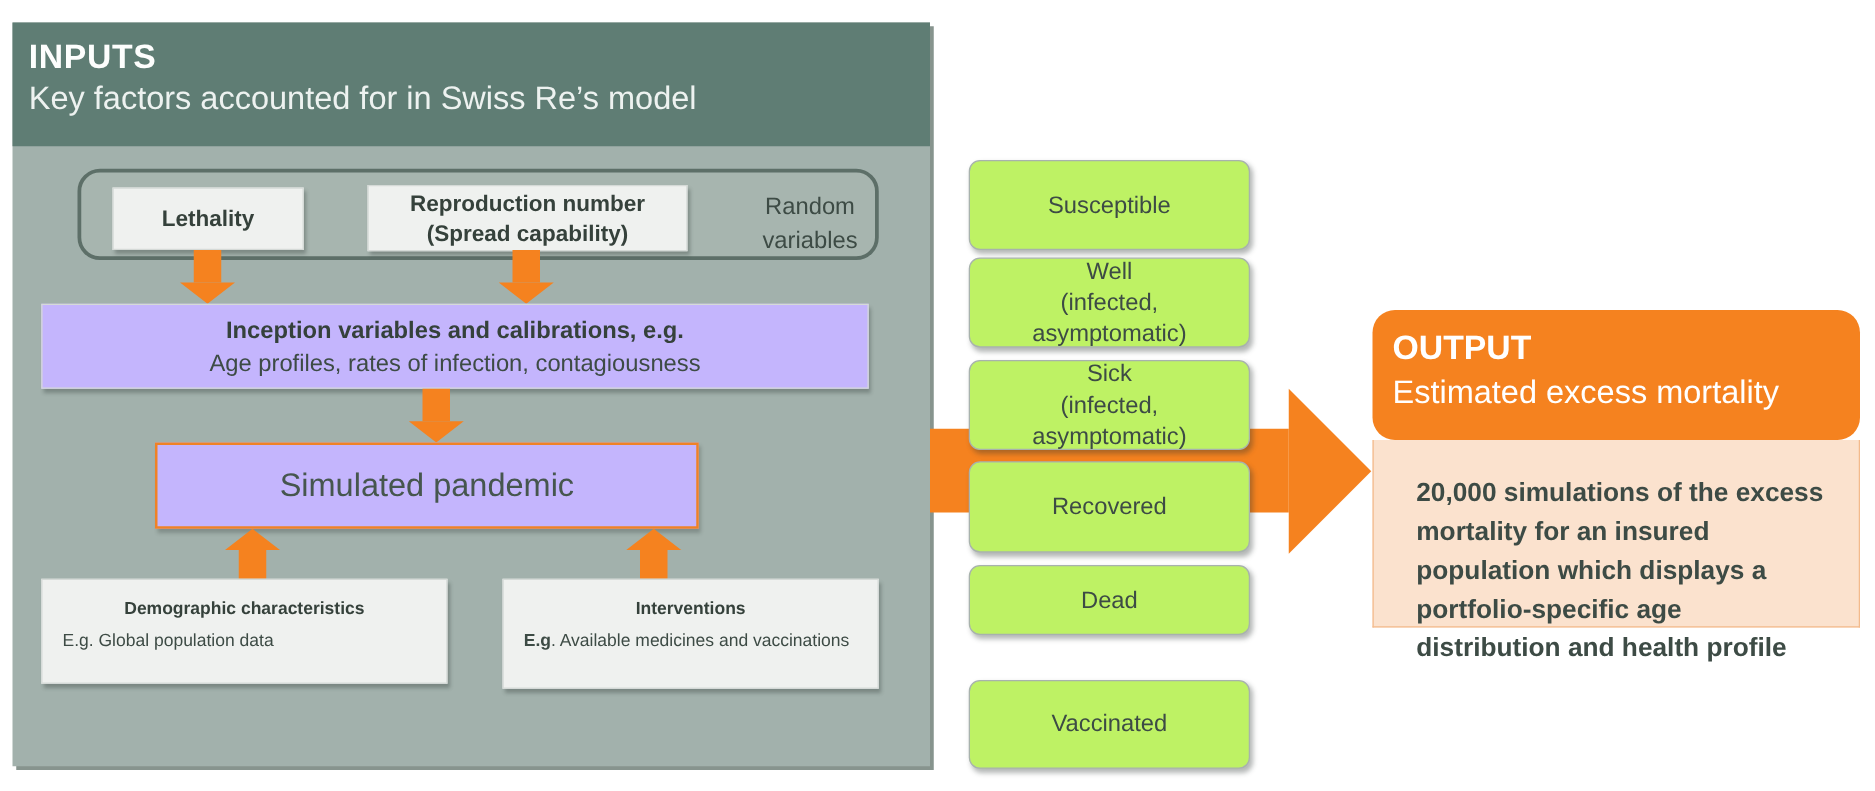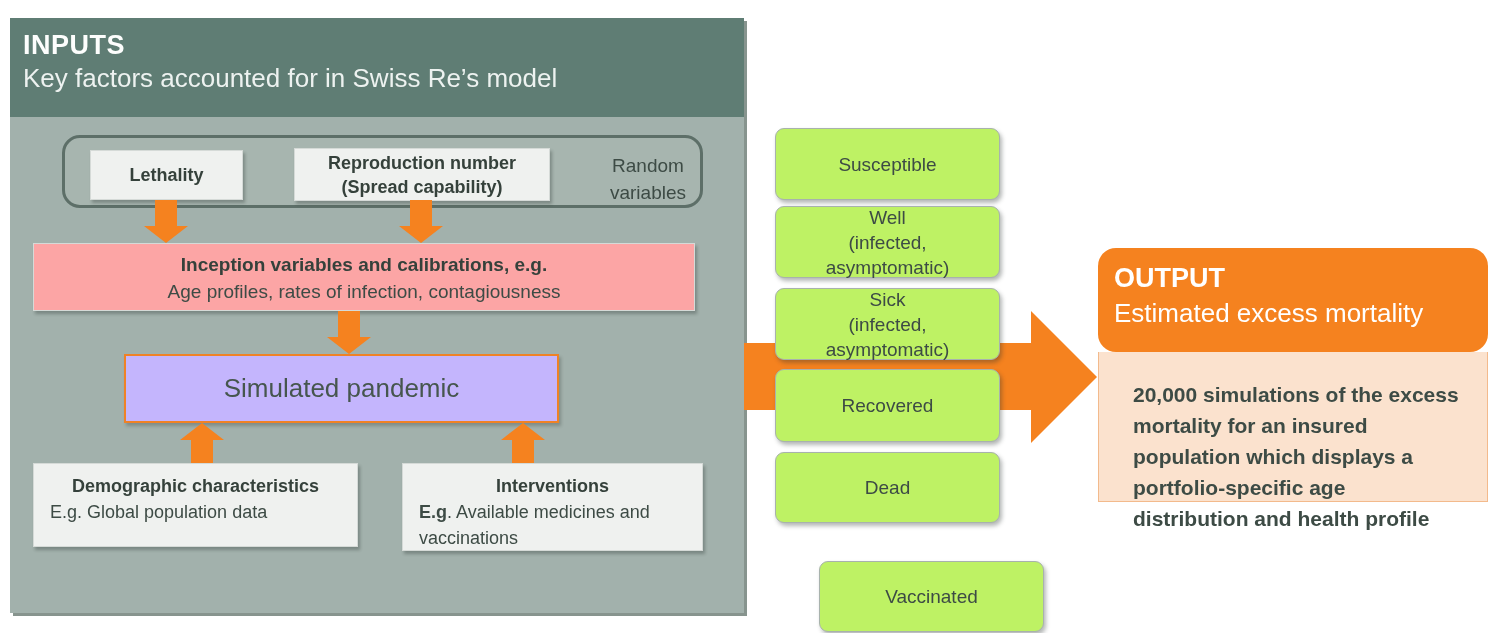--- a/index.html
+++ b/index.html
@@ -33,49 +33,49 @@
   .arr .head { width:0; height:0; border-left:22px solid transparent; border-right:22px solid transparent; }
   .arr.down .head { border-top:17px solid #F5821F; }
   .arr.up .head { border-bottom:17px solid #F5821F; }
   .arrow-lethality    { left:134px; top:182px; width:44px; height:43px; }
   .arrow-reproduction { left:389px; top:182px; width:44px; height:43px; }
   .arrow-inception    { left:317px; top:293px; width:44px; height:43px; }
   .arrow-demographic  { left:170px; top:405px; width:44px; height:40px; }
   .arrow-interventions{ left:491px; top:405px; width:44px; height:40px; }
 
   .inception-box { position:absolute; left:23px; top:225px; width:662px; height:68px;
-                   background:#fca5a5; border:1px solid #D5DAD7; box-shadow:2px 3px 3px rgba(30,40,35,.30);
+                   background:#c4b5fd; border:1px solid #D5DAD7; box-shadow:2px 3px 3px rgba(30,40,35,.30);
                    text-align:center; padding-top:7px; }
   .inception-title { font-weight:bold; font-size:19px; line-height:27px; color:#35413B; }
   .inception-body  { font-size:19px; line-height:27px; color:#3D4B45; }
 
   .simulated-box { position:absolute; left:114px; top:336px; width:435px; height:69px;
                    background:#c4b5fd; border:2px solid #EF8226; box-shadow:2px 3px 3px rgba(30,40,35,.25);
                    display:flex; align-items:center; justify-content:center;
                    font-size:26px; color:#46564E; }
 
   .info-box { position:absolute; background:#EFF1EF; border:1px solid #D5DAD7;
               box-shadow:2px 3px 3px rgba(30,40,35,.30); padding:9px 16px;
-              color:#3D4B45; font-size:18px; line-height:26px; }
+              color:#3D4B45; font-size:14px; line-height:26px; }
   .info-title { font-weight:bold; text-align:center; color:#35413B; }
   .demographic-box  { left:23px;  top:445px; width:325px; height:84px; }
   .interventions-box{ left:392px; top:445px; width:301px; height:88px; }
   .bold-prefix { font-weight:bold; }
 
   
   .state-box { position:absolute; left:775px; width:225px; background:#bef264;
                border:1px solid #A8B2AD; border-radius:9px; box-shadow:2px 3px 4px rgba(40,50,45,.35);
                display:flex; flex-direction:column; align-items:center; justify-content:center;
                text-align:center; color:#3D4B45; font-size:19px; line-height:25px; z-index:2; }
   .state-susceptible { top:128px; height:72px; }
   .state-well        { top:206px; height:72px; }
   .state-sick        { top:288px; height:72px; }
   .state-recovered   { top:369px; height:73px; }
-  .state-dead        { top:452px; height:71px; }
-  .state-vaccinated  { top:561px; height:71px;margin-left:44px; }
+  .state-dead        { top:452px; height:56px; }
+  .state-vaccinated  { top:544px; height:71px; }
 
   
   .flow-arrow-shaft { position:absolute; left:744px; top:343px; width:287px; height:67px;
                       background:#F5821F; z-index:1; }
   .flow-arrow-head  { position:absolute; left:1031px; top:311px; width:0; height:0;
                       border-top:66px solid transparent; border-bottom:66px solid transparent;
                       border-left:66px solid #F5821F; z-index:1; }
 
   
   .output-header { position:absolute; left:1098px; top:248px; width:390px; height:104px;

